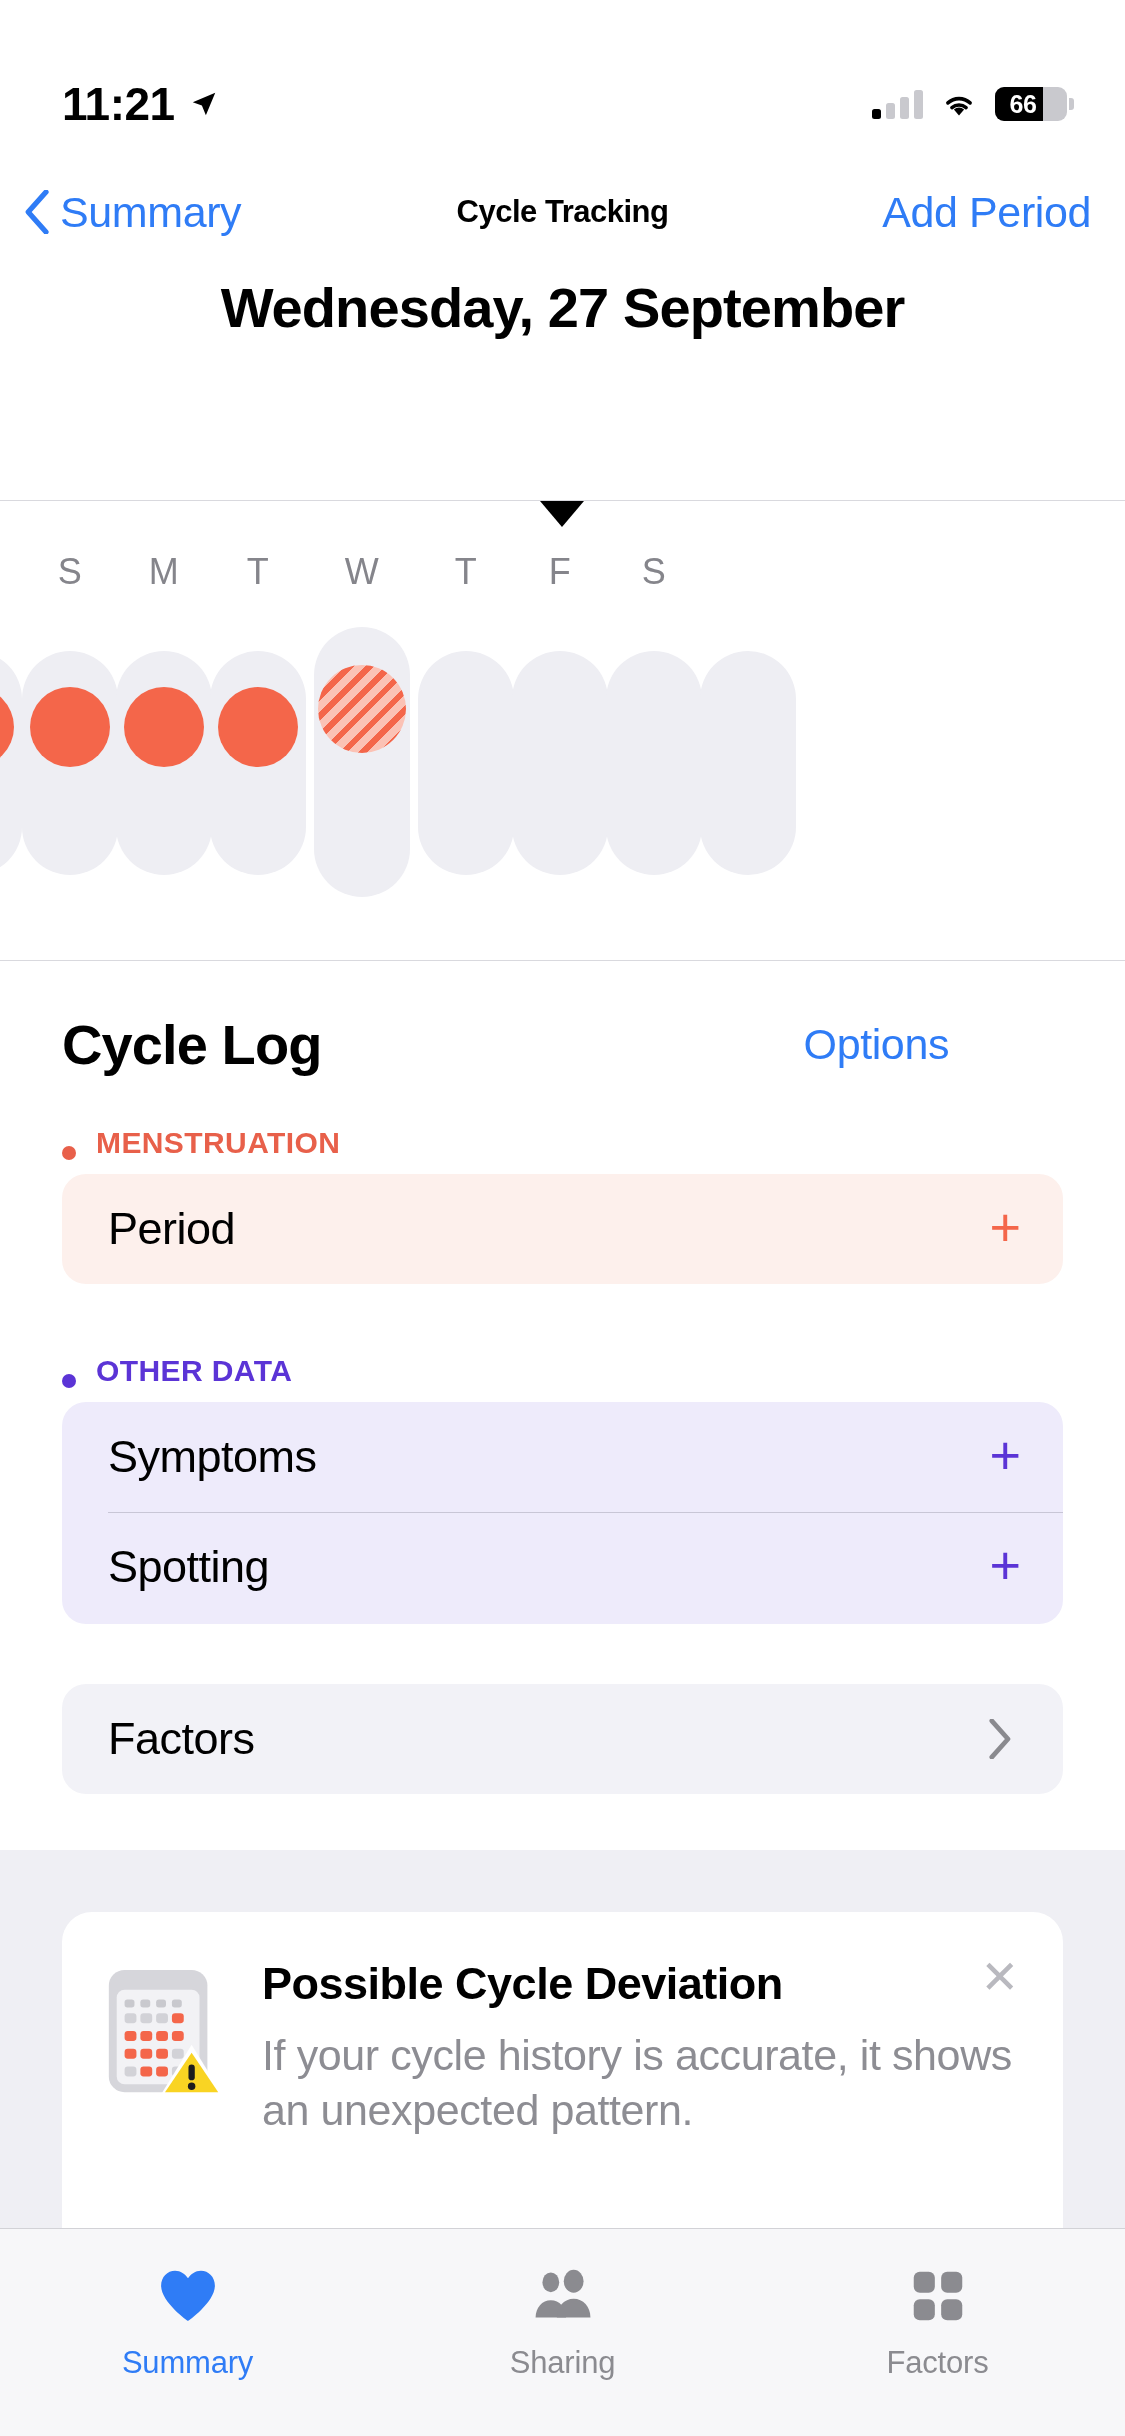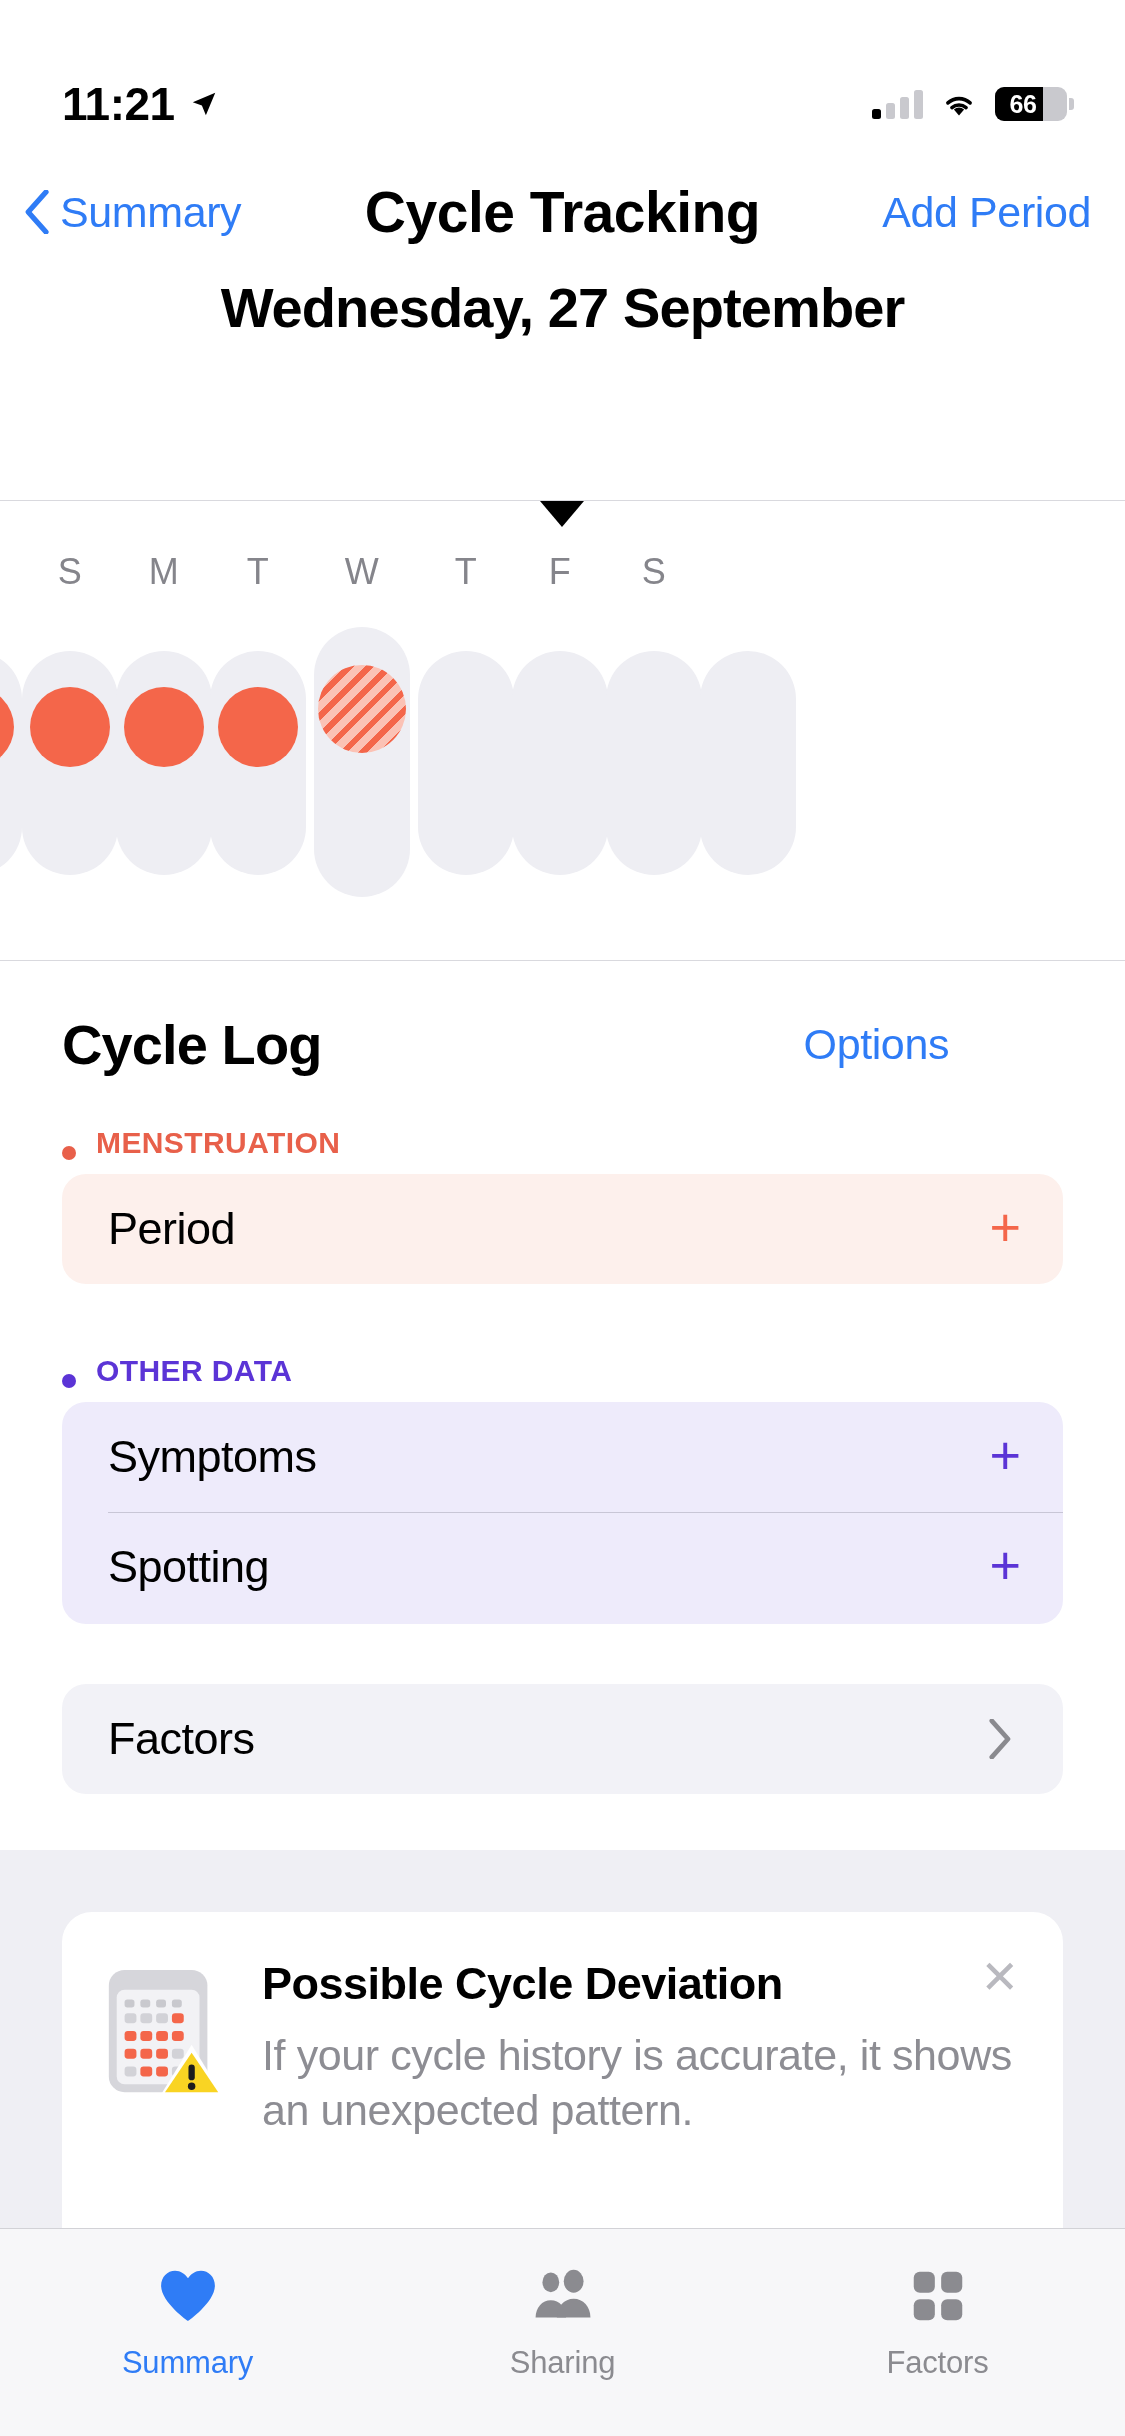--- a/index.html
+++ b/index.html
@@ -50,21 +50,21 @@
   .navbar {
     position:absolute; top:120px; left:0; width:1125px; height:96px;
     display:flex; align-items:center; background:#fff;
   }
   .nav-back {
     position:absolute; left:24px; display:flex; align-items:center; gap:10px;
   }
   .chev-back { width:26px; height:44px; }
   .nav-back-label { font-size:43px; color:#2f7cf6; letter-spacing:-0.4px; }
   .nav-title {
-    width:100%; text-align:center; font-size:57px; font-weight:700;
+    width:100%; text-align:center; font-size:31px; font-weight:700;
     color:#000; letter-spacing:-0.5px;
   }
   .nav-action {
     position:absolute; right:34px; font-size:43px; color:#2f7cf6;
     letter-spacing:-0.4px;
   }
 
   
   .date-header {
     position:absolute; top:216px; left:0; width:1125px; height:95px;

